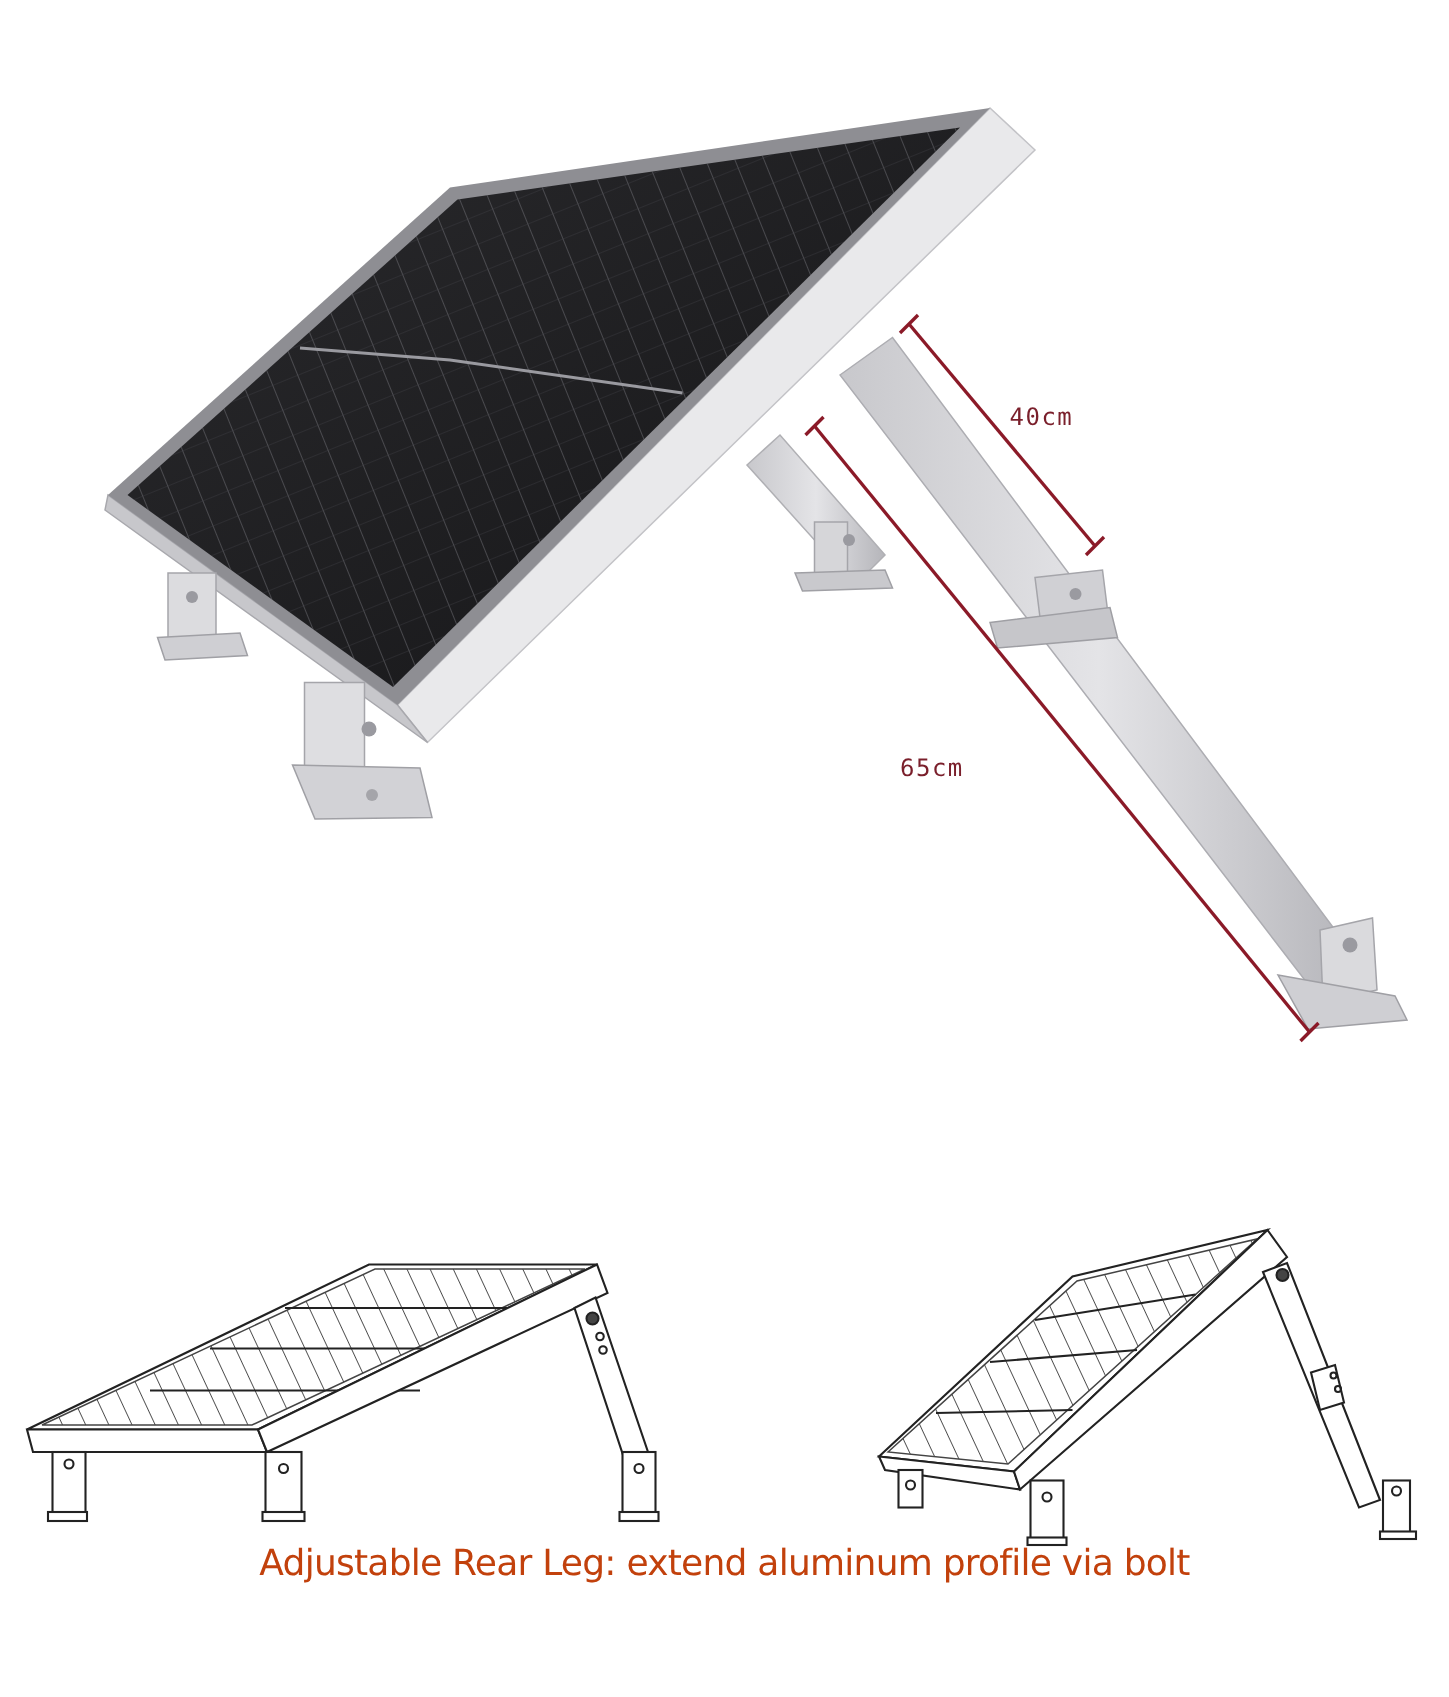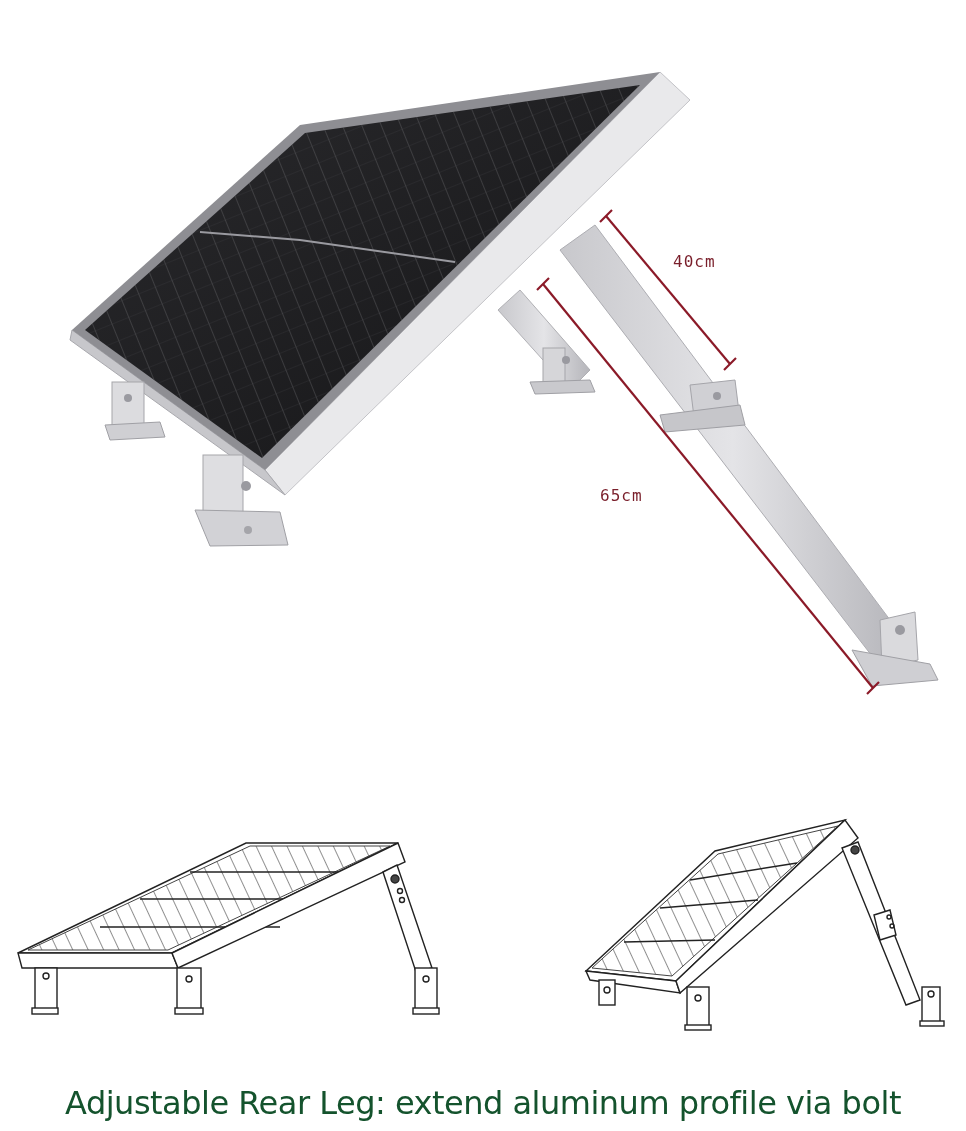--- a/index.html
+++ b/index.html
@@ -1,22 +1,22 @@
 <!DOCTYPE html>
 <html><head>
   <meta charset="utf-8">
   <style>
     html, body { margin: 0; padding: 0; background: #ffffff; }
     body { width: 966px; height: 1131px; position: relative; overflow: hidden;
            font-family: "DejaVu Sans", sans-serif; }
     .scene { position: absolute; left: 0; top: 0; width: 966px; height: 1131px; }
     .dim-label { position: absolute; font-family: "DejaVu Sans Mono", monospace;
-                 font-size: 16px; color: #7a1f2b; letter-spacing: 1px; }
-    .caption { position: absolute; left: 0; top: 1084px; width: 966px; text-align: center;
-               font-family: "DejaVu Sans", sans-serif; font-size: 32px; color: #14532d;
+                 font-size: 16px; color: #7a1f2b; letter-spacing: 1px; margin-top: 16px; }
+    .caption { position: absolute; left: 0; top: 1028px; width: 966px; text-align: center;
+               font-family: "DejaVu Sans", sans-serif; font-size: 24px; color: #c2410c;
                white-space: nowrap; letter-spacing: -0.5px; }
   </style>
 </head>
 <body>
 
 <div class="scene">
   <svg width="966" height="1131" viewBox="0 0 966 1131" xmlns="http://www.w3.org/2000/svg">
     <defs>
       <linearGradient id="panelGrad" x1="0" y1="0" x2="1" y2="1">
         <stop offset="0" stop-color="#2a2a2d"></stop>

